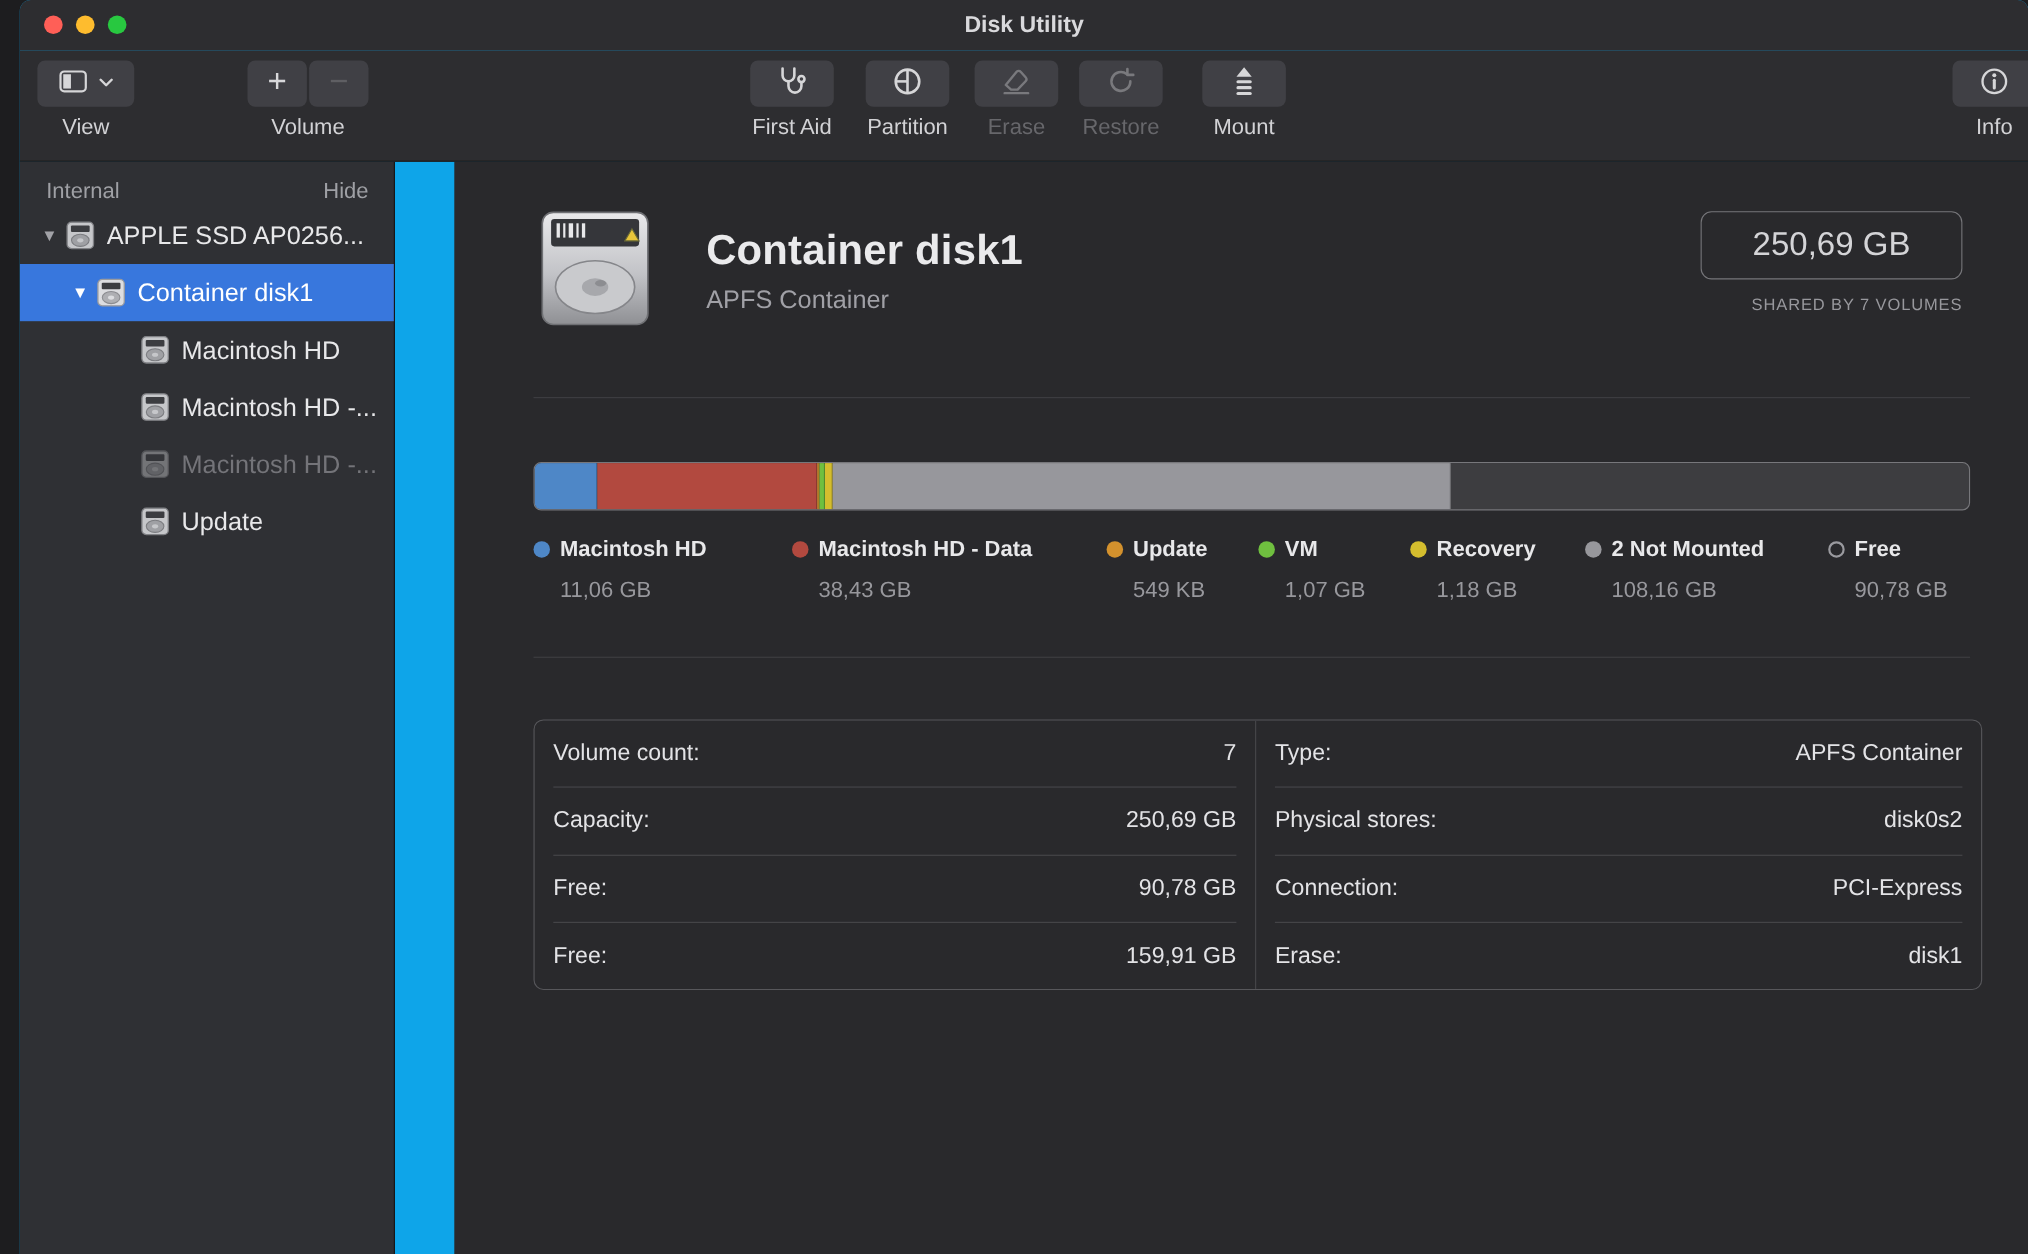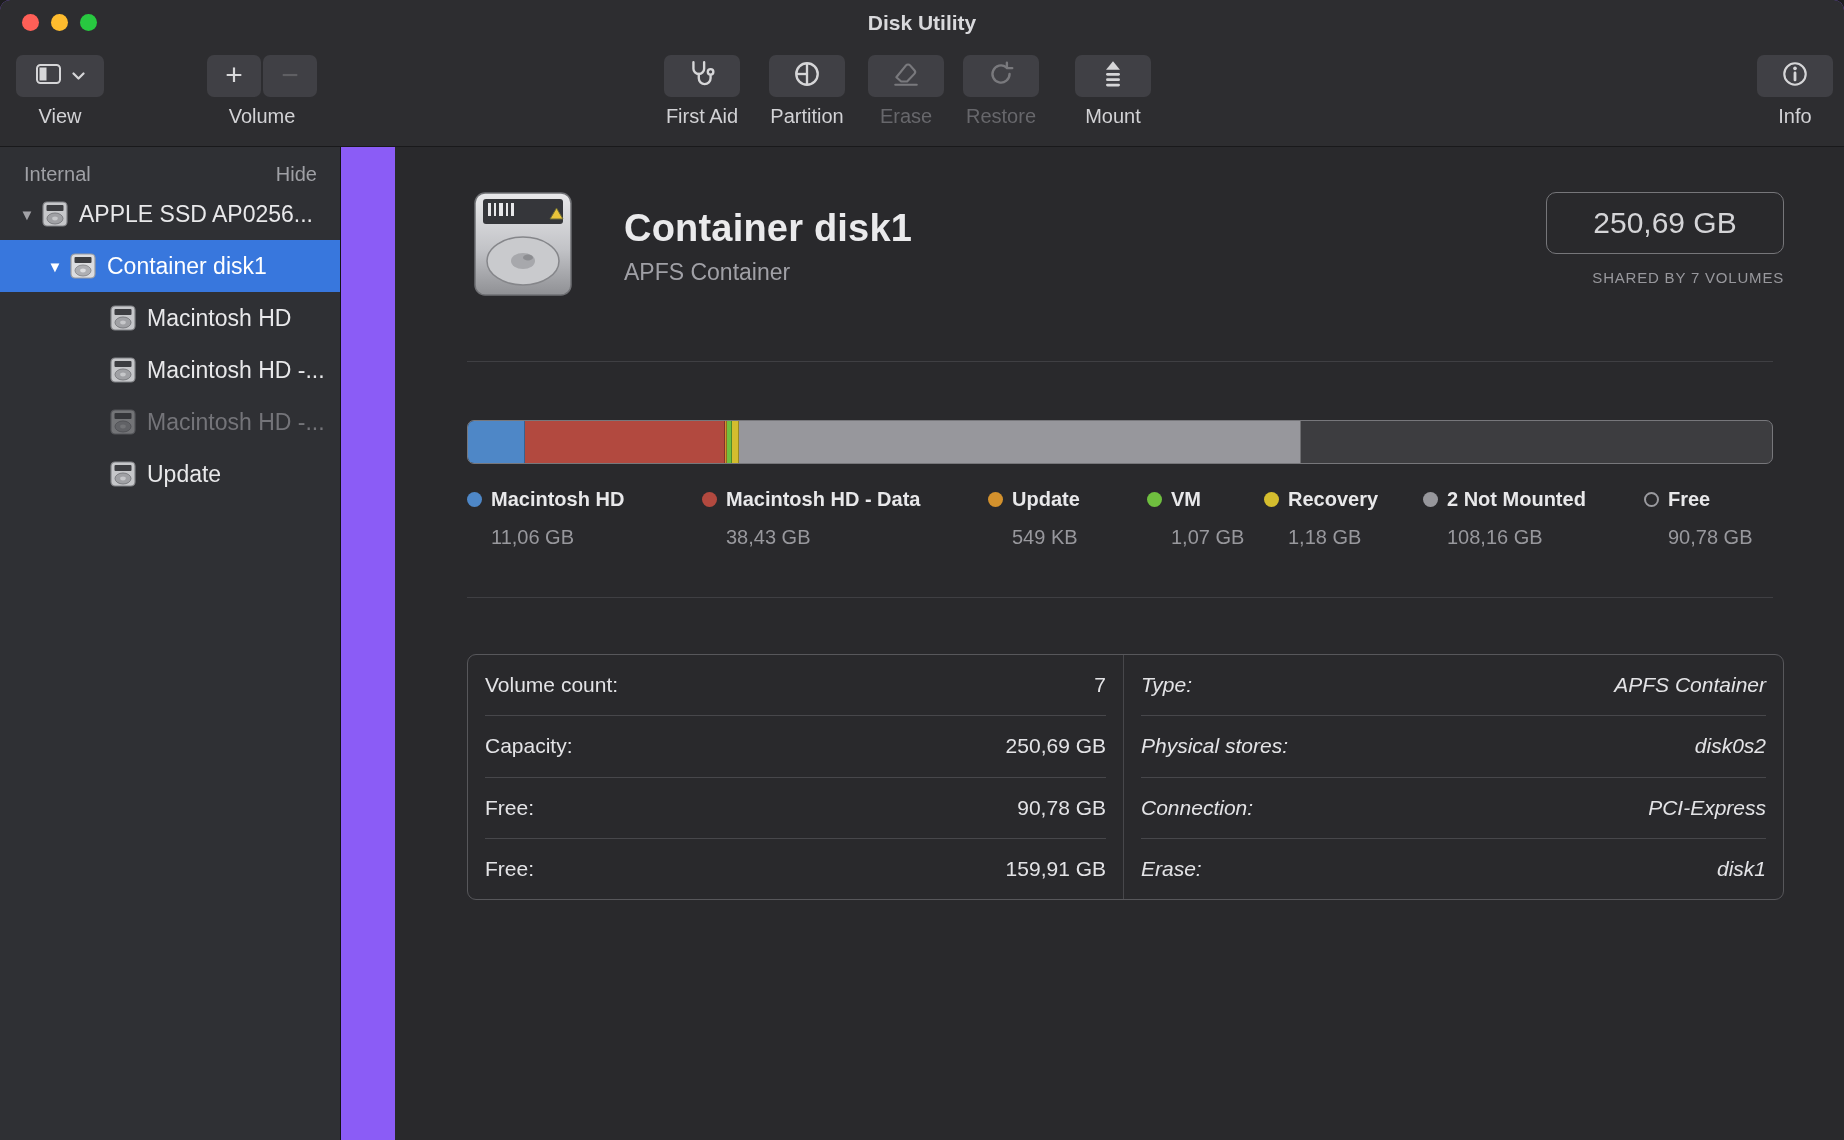--- a/index.html
+++ b/index.html
@@ -3,21 +3,21 @@
 <meta charset="utf-8">
 <style>
   * { margin:0; padding:0; box-sizing:border-box; }
   html,body { width:1844px; height:1140px; }
   body {
     background:#1d1d1f;
     font-family:"Liberation Sans","DejaVu Sans",sans-serif;
     color:#e6e6e8;
     overflow:hidden;
   }
-  .window { position:absolute; inset:0; border-radius:10px 10px 0 0; overflow:hidden; background:#8b5cf6; }
+  .window { position:absolute; inset:0; border-radius:10px 10px 0 0; overflow:hidden; background:#0ea5e9;margin-left:18px; }
 
   
   .titlebar { position:absolute; left:0; right:0; top:0; height:46px; background:#2d2d30; z-index:5; }
   .traffic { position:absolute; top:14px; left:22px; display:flex; gap:12px; }
   .light { width:17px; height:17px; border-radius:50%; display:inline-block; }
   .light.red { background:#ff5f57; }
   .light.yellow { background:#febc2e; }
   .light.green { background:#28c840; }
   .win-title { position:absolute; inset:0; display:flex; align-items:center; justify-content:center;
                font-size:21px; font-weight:700; color:#d9d9dc; }
@@ -76,21 +76,21 @@
   .legend-item { position:absolute; top:341px; }
   .legend-top { display:flex; align-items:center; gap:9px; }
   .dot { width:15px; height:15px; border-radius:50%; flex:0 0 15px; }
   .legend-name { font-size:20px; font-weight:700; color:#e8e8ea; white-space:nowrap; }
   .legend-size { margin-top:15px; margin-left:24px; font-size:20px; color:#98989d; }
 
   .details-table { position:absolute; left:72px; top:507px; width:1317px; height:246px;
                    border:1px solid #57575b; border-radius:9px; display:flex; overflow:hidden; }
   .dt-col { display:flex; flex-direction:column; }
   .dt-col.left { width:656px; border-right:1px solid #47474b; }
-  .dt-col.right { flex:1;font-style:italic; }
+  .dt-col.right { flex:1; }
   .dt-row { flex:1; display:flex; align-items:center; margin:0 17px; border-bottom:1px solid #47474b;
             font-size:21px; color:#e3e3e6;gap:41px; }
   .dt-row.last { border-bottom:none; }
   .dt-value { margin-left:auto; text-align:right; }
 </style>
 </head>
 <body>
 
 <div class="window">
 
@@ -359,21 +359,21 @@
     </div>
 
     <div class="legend-item" style="left:593px">
       <div class="legend-top">
         <span class="dot" style="background: rgb(211, 145, 45);"></span>
         <span class="legend-name">Update</span>
       </div>
       <div class="legend-size">549 KB</div>
     </div>
 
-    <div class="legend-item" style="left:752px">
+    <div class="legend-item" style="left:731px">
       <div class="legend-top">
         <span class="dot" style="background: rgb(111, 191, 63);"></span>
         <span class="legend-name">VM</span>
       </div>
       <div class="legend-size">1,07 GB</div>
     </div>
 
     <div class="legend-item" style="left:869px">
       <div class="legend-top">
         <span class="dot" style="background: rgb(212, 189, 46);"></span>

